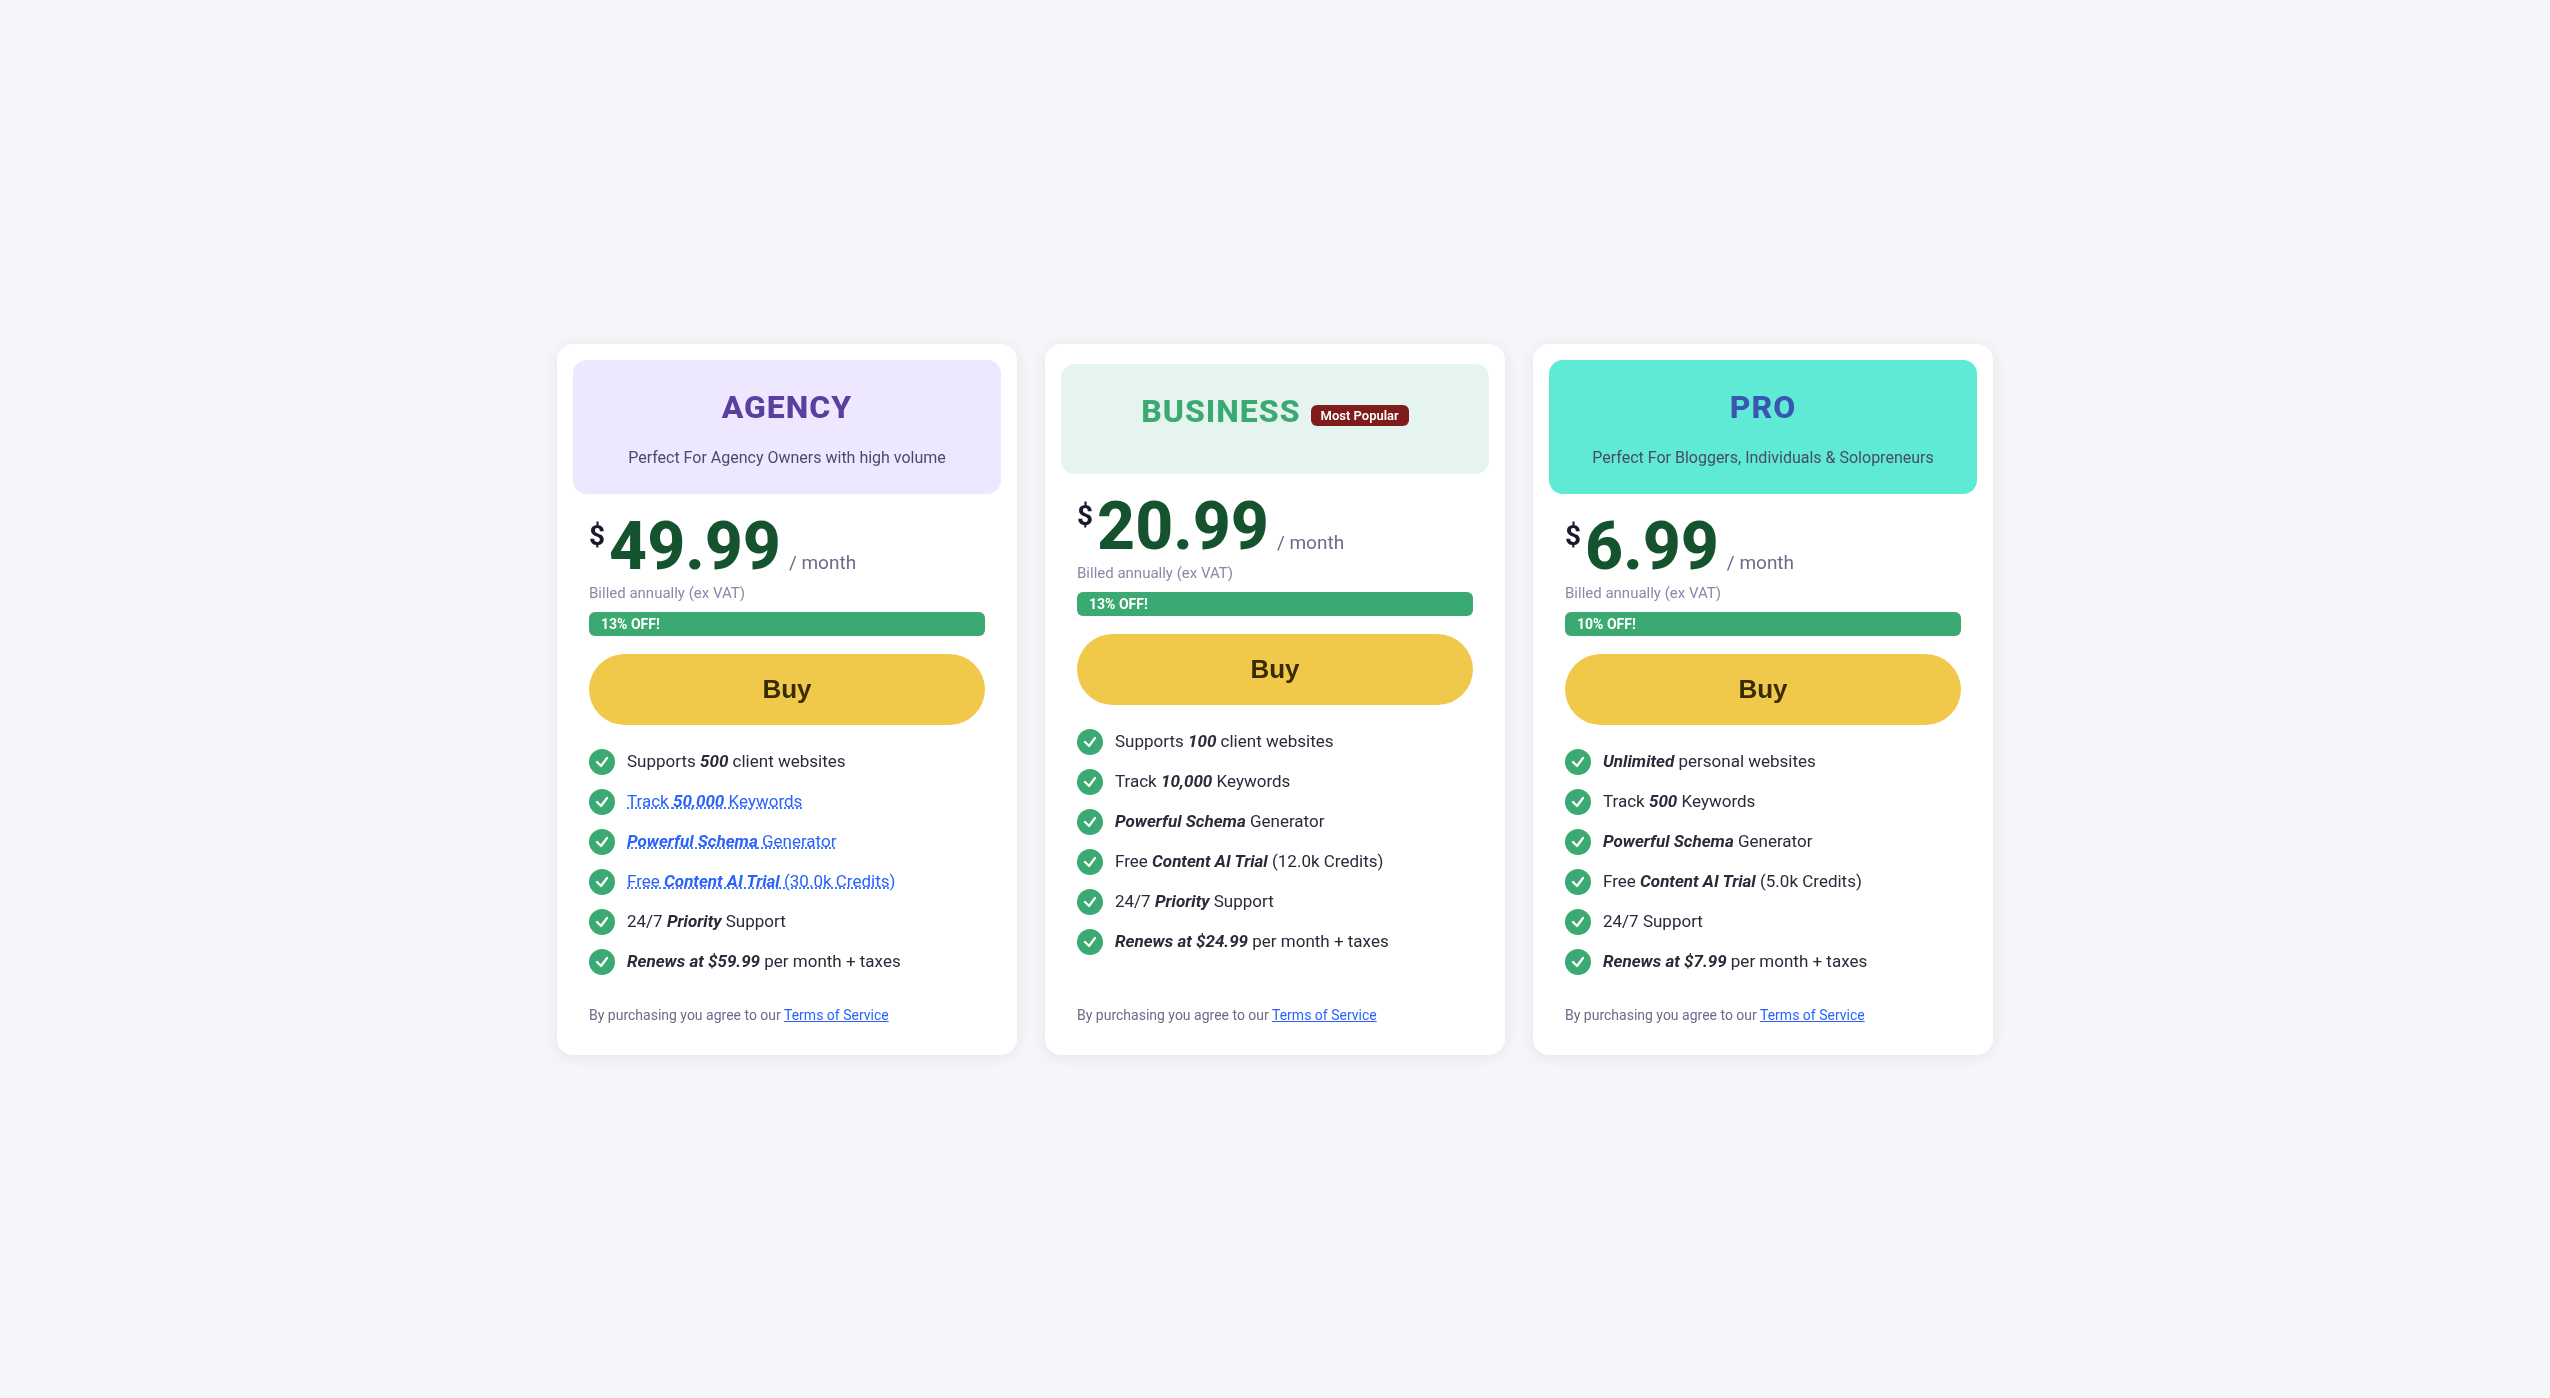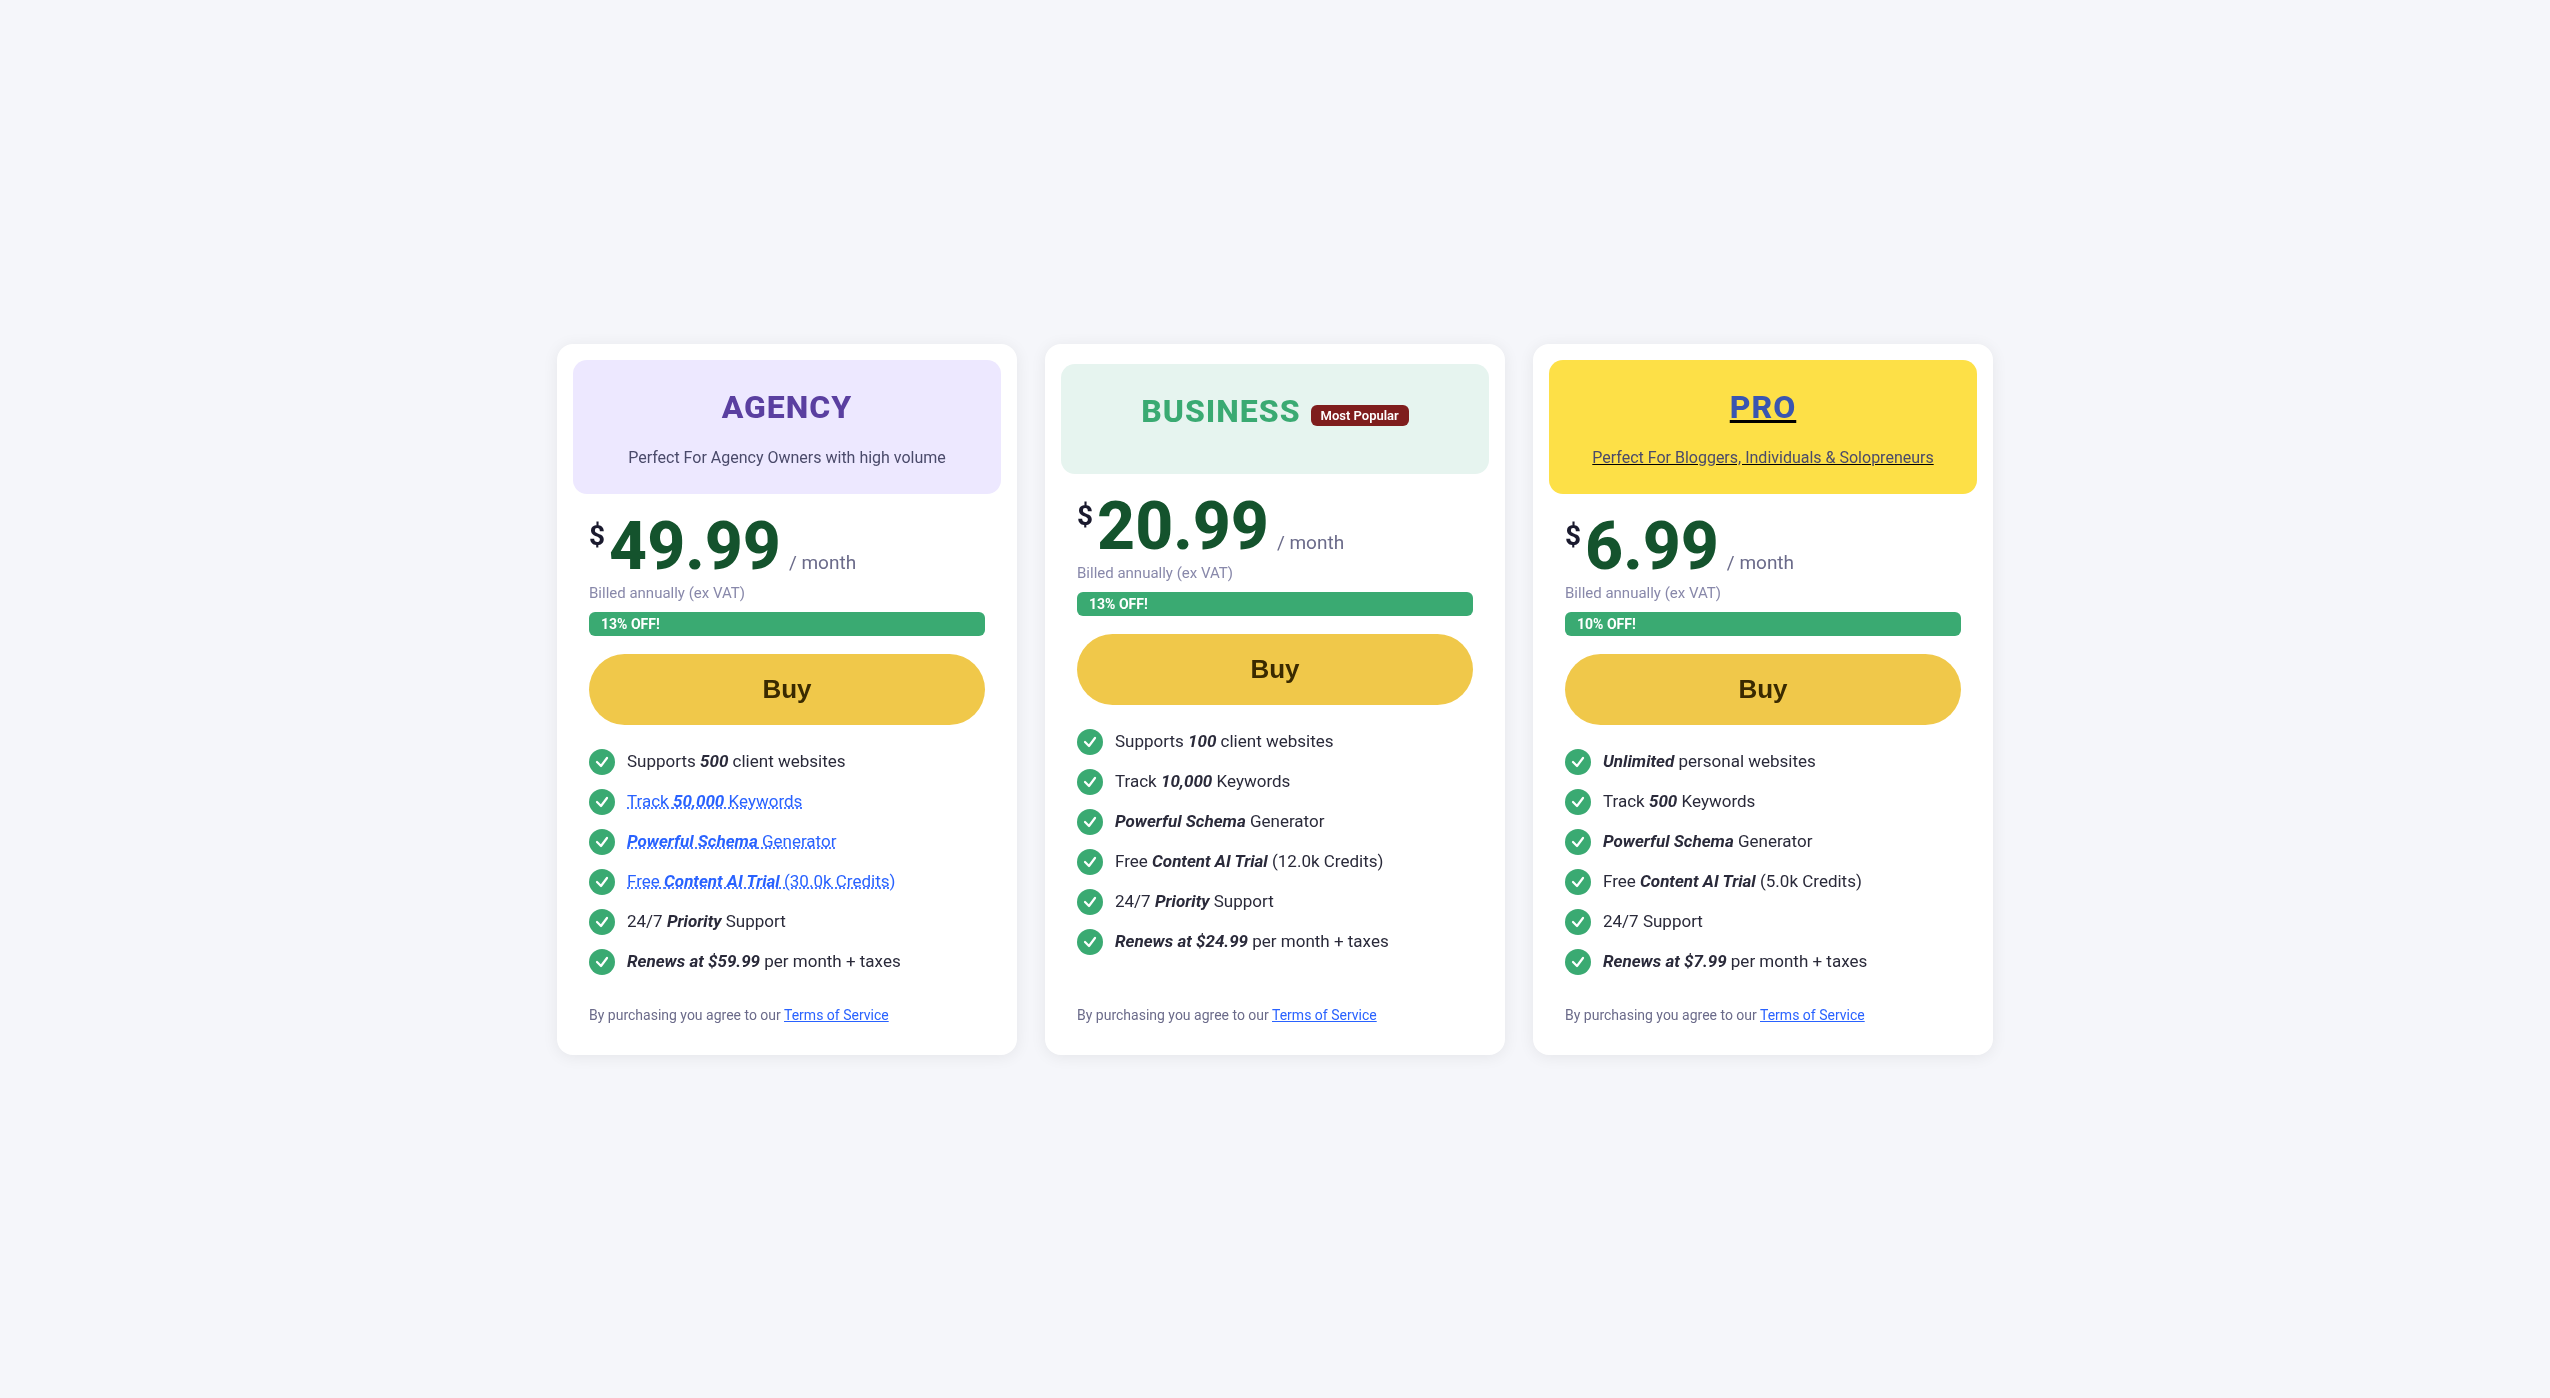--- a/index.html
+++ b/index.html
@@ -32,21 +32,21 @@
       overflow: hidden;
     }
     .card-header {
       border-radius: 14px;
       padding: 28px 32px 24px;
       margin: 16px 16px 0 16px;
       text-align: center;
     }
     .card-header.agency { background: #ede8ff; }
     .card-header.business { background: #e6f4ef; margin-top: 20px; }
-    .card-header.pro { background: #fde047; text-decoration: underline; }
+    .card-header.pro { background: #5eead4; }
 
     .plan-title {
       font-size: 32px;
       font-weight: 800;
       letter-spacing: 1px;
       margin-bottom: 10px;
     }
     .plan-title.agency { color: #5a3fa0; }
     .plan-title.business { color: #3aaa72; }
     .plan-title.pro { color: #3a56b0; }

